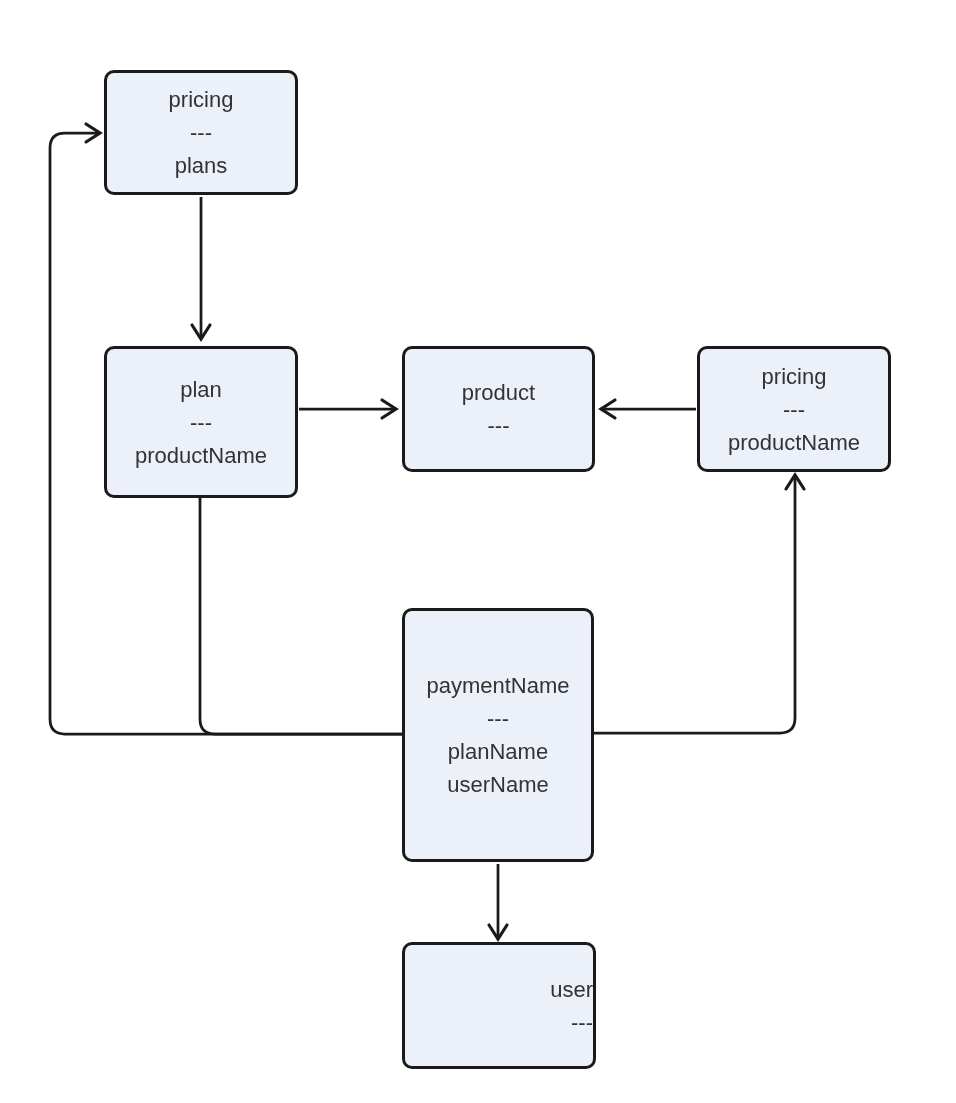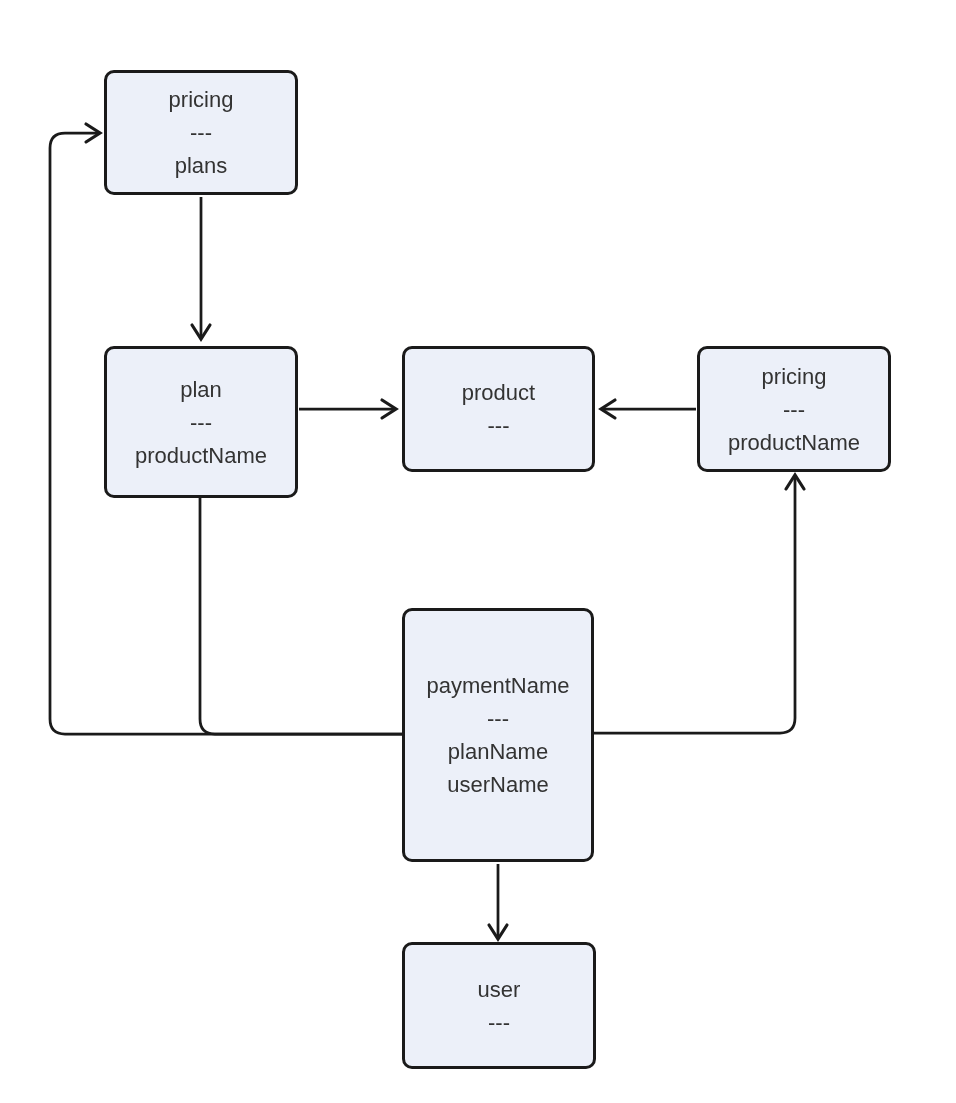--- a/index.html
+++ b/index.html
@@ -98,18 +98,18 @@
     <span class="line">productName</span>
   </div>
 
   <div class="node" style="left:402px; top:602px; width:192px; height:254px;">
     <span class="line">paymentName</span>
     <span class="line">---</span>
     <span class="line">planName</span>
     <span class="line">userName</span>
   </div>
 
-  <div class="node" style="left:402px; top:936px; width:194px; height:127px;">
+  <div class="node" style="left:402px; top:936px; width:194px; height:127px;align-items:flex-end;">
     <span class="line">user</span>
     <span class="line">---</span>
   </div>
 
 </div>
 
 </body></html>

